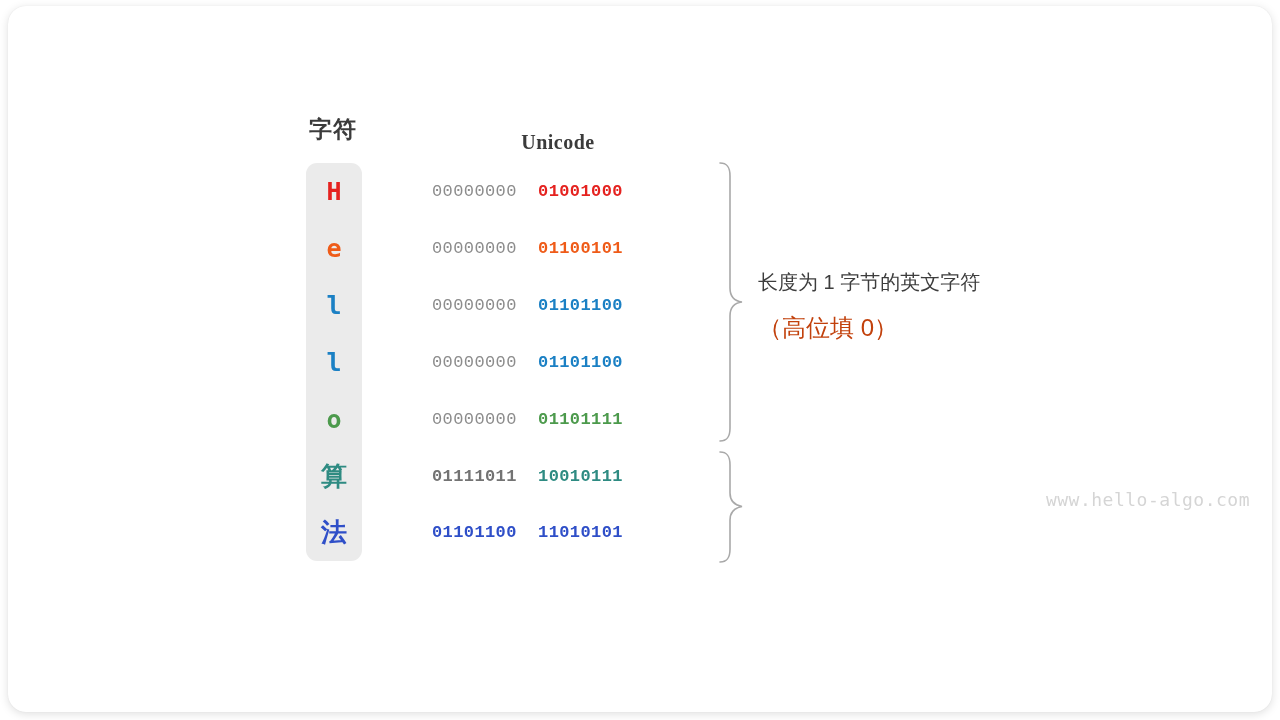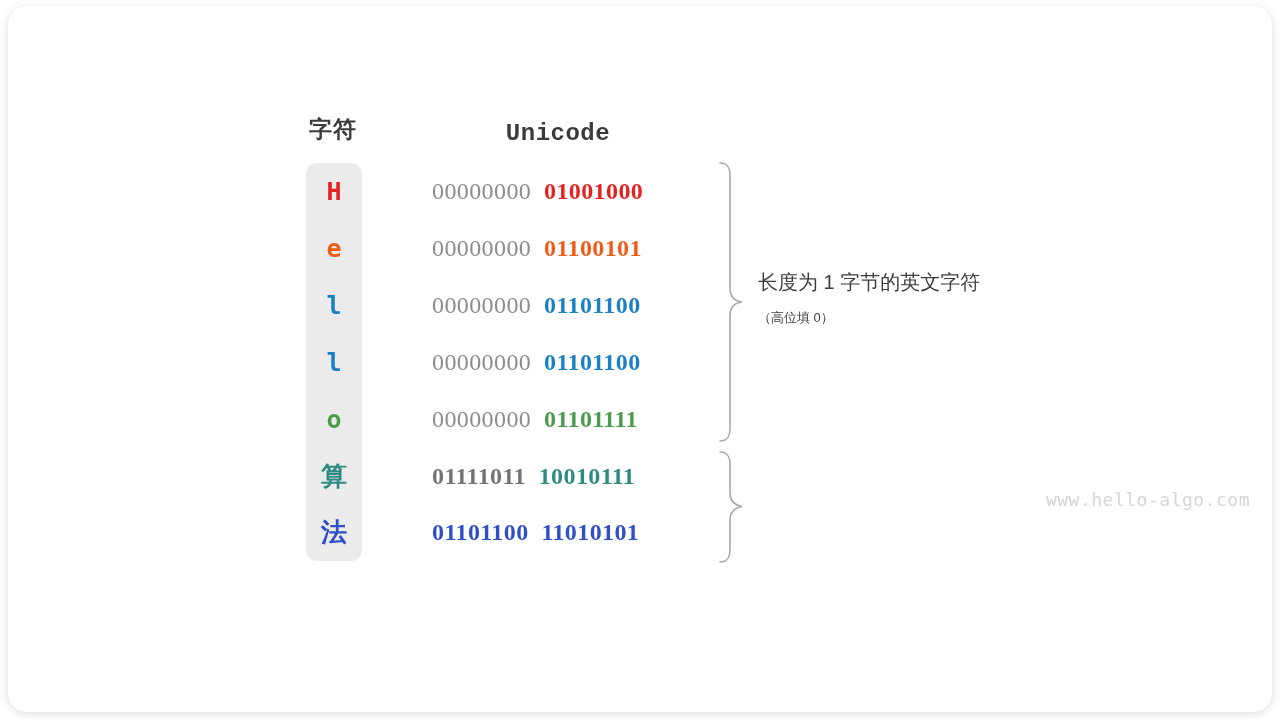--- a/index.html
+++ b/index.html
@@ -46,24 +46,24 @@
   }
   #head-char {
     left: 273px;
     top: 114px;
     width: 120px;
     font-size: 23px;
     letter-spacing: 1px;
   }
   #head-unicode {
     left: 432px;
-    top: 120px;
+    top: 131px;
     width: 252px;
-    font-size: 24px;
-    font-family: Liberation Mono, monospace;
+    font-size: 20px;
+    font-family: Liberation Serif, serif;
     letter-spacing: 0.5px;
   }
 
   
   #char-column-bg {
     position: absolute;
     left: 306px;
     top: 163px;
     width: 56px;
     height: 398px;
@@ -92,22 +92,22 @@
   .glyph.cjk {
     font-family: "Liberation Sans", "DejaVu Sans", sans-serif;
     font-size: 26px;
   }
   .bits {
     position: absolute;
     left: 432px;
     width: 252px;
     height: 57px;
     line-height: 57px;
-    font-size: 24px;
-    font-family: Liberation Serif, serif;
+    font-size: 17px;
+    font-family: Liberation Mono, monospace;
     letter-spacing: 0.4px;
     white-space: pre;
   }
   .bits .hi {
     color: #8c8c8c;
     font-weight: normal;
   }
   .bits .hi.on {
     font-weight: bold;
   }
@@ -127,22 +127,23 @@
   .annot {
     position: absolute;
     text-align: left;
     color: #3d3d3d;
     font-size: 20px;
     line-height: 35px;
     white-space: nowrap;
   }
   .annot .sub {
     display: block;
-    color: #404040;
-    font-size: 13px;
+    color: #c2410c;
+    font-size: 24px;
+    margin-top: 10px;
   }
   #annot-1 {
     left: 758px;
     top: 265px;
     width: 344px;
   }
   #annot-2 {
     left: 758px;
     top: 484px;
     width: 344px;

